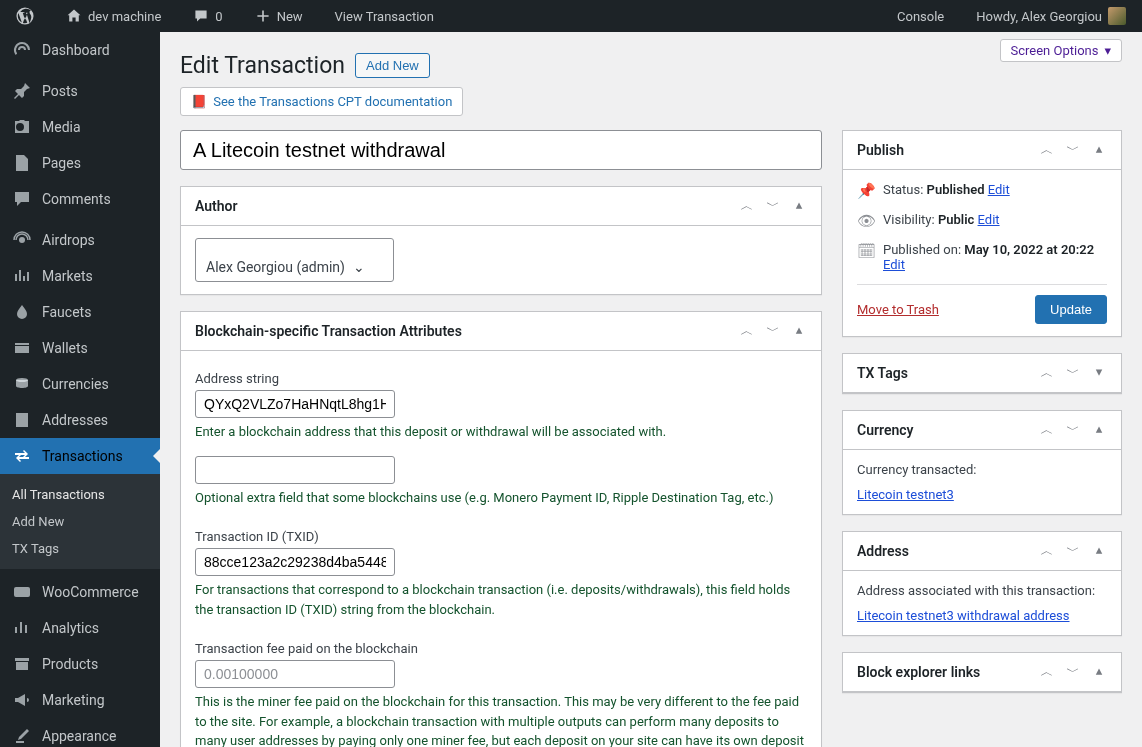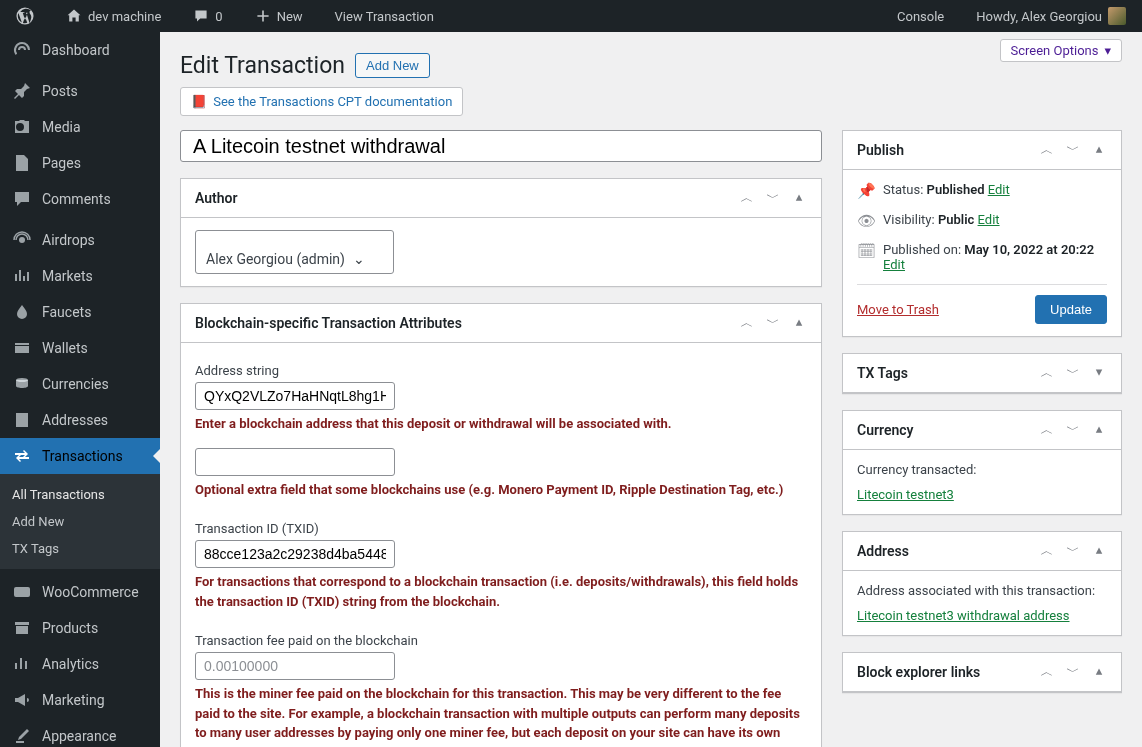--- a/index.html
+++ b/index.html
@@ -31,38 +31,38 @@
 .page-header { padding-top: 20px; display: flex; align-items: center; gap: 10px; flex-wrap: wrap; }
 .page-title { font-size: 23px; font-weight: 400; color: #1d2327; }
 .add-new-btn { border: 1px solid #2271b1; color: #2271b1; background: #f6f7f7; padding: 4px 10px; border-radius: 3px; font-size: 13px; cursor: pointer; }
 .doc-link-row { margin-top: 8px; }
 .doc-link { display: inline-flex; gap: 6px; padding: 6px 10px; border: 1px solid #c3c4c7; background: #fff; border-radius: 3px; color: #2271b1; cursor: pointer; font-size: 13px; }
 
 .columns { display: flex; gap: 20px; margin-top: 14px; }
 .col-main { flex: 1; min-width: 0; }
 .col-side { width: 280px; }
 
-.title-input { width: 100%; padding: 10px 12px; font-size: 20px; border: 1px solid #8c8f94; border-radius: 3px; background: #fff; height: 32px; }
+.title-input { width: 100%; padding: 10px 12px; font-size: 20px; border: 1px solid #8c8f94; border-radius: 3px; background: #fff; height: 40px; }
 
 .postbox { background: #fff; border: 1px solid #c3c4c7; box-shadow: 0 1px 1px rgba(0,0,0,.04); margin-top: 16px; }
 .postbox-header { display: flex; align-items: center; padding: 10px 14px; border-bottom: 1px solid #c3c4c7; }
 .postbox-title { font-size: 14px; font-weight: 600; color: #1d2327; }
 .postbox-ctrls { margin-left: auto; display: flex; gap: 10px; color: #787c82; }
 .pbc { cursor: pointer; width: 16px; text-align: center; }
 .postbox-body { padding: 12px 14px; }
 
 .field-label { font-size: 13px; color: #3c434a; margin-bottom: 4px; margin-top: 8px; }
-.field-help { color: #7f1d1d; font-size: 13px; margin-top: 4px; line-height: 1.5; font-weight: bold; }
+.field-help { color: #14532d; font-size: 13px; margin-top: 4px; line-height: 1.5; }
 .form-input { padding: 5px 8px; border: 1px solid #8c8f94; border-radius: 3px; font-size: 14px; width: 200px; background: #fff; }
 .form-select { padding: 20px 28px 6px 10px; border: 1px solid #8c8f94; border-radius: 3px; font-size: 14px; background: #fff; appearance: none; position: relative; display: inline-flex; align-items: center; gap: 8px; cursor: pointer; }
 
 .pub-row { display: flex; align-items: flex-start; gap: 10px; font-size: 13px; margin-bottom: 12px; }
 .pub-icon { color: #8c8f94; width: 16px; font-size: 15px; }
 .pub-row b { color: #1d2327; font-weight: 600; }
-.link { color: #15803d; cursor: pointer; text-decoration: underline; margin-top: 40px; }
+.link { color: #1d4ed8; cursor: pointer; text-decoration: underline; margin-top: 40px; }
 .trash-link { color: #b32d2e; text-decoration: underline; cursor: pointer; }
 .pub-actions { display: flex; align-items: center; justify-content: space-between; padding-top: 10px; border-top: 1px solid #dcdcde; margin-top: 8px; }
 .btn-primary { background: #2271b1; border: 1px solid #2271b1; color: #fff; padding: 6px 14px; border-radius: 3px; font-size: 13px; cursor: pointer; }
 svg { display: block; }
 </style>
 </head>
 <body>
 
 <div class="adminbar">
   <div class="adminbar-left">
@@ -225,32 +225,32 @@
         <span class="mi-icon">
           <svg width="20" height="20" viewBox="0 0 20 20" fill="currentColor">
             <rect x="2" y="5" width="16" height="10" rx="2"></rect>
           </svg>
         </span>
         <span>WooCommerce</span>
       </div>
       <div class="menu-item">
         <span class="mi-icon">
           <svg width="20" height="20" viewBox="0 0 20 20" fill="currentColor">
+            <path d="M3 15h2V9H3zm5 0h2V4H8zm5 0h2v-8h-2z"></path>
+          </svg>
+        </span>
+        <span>Analytics</span>
+      </div>
+      <div class="menu-item">
+        <span class="mi-icon">
+          <svg width="20" height="20" viewBox="0 0 20 20" fill="currentColor">
             <path d="M3 4h14v3H3zm1 4h12v8H4zm4 2h4v1H8z"></path>
           </svg>
         </span>
         <span>Products</span>
-      </div>
-      <div class="menu-item">
-        <span class="mi-icon">
-          <svg width="20" height="20" viewBox="0 0 20 20" fill="currentColor">
-            <path d="M3 15h2V9H3zm5 0h2V4H8zm5 0h2v-8h-2z"></path>
-          </svg>
-        </span>
-        <span>Analytics</span>
       </div>
       <div class="menu-item">
         <span class="mi-icon">
           <svg width="20" height="20" viewBox="0 0 20 20" fill="currentColor">
             <path d="M3 8v4h3l7 4V4L6 8zm12 0a2 2 0 0 1 0 4z"></path>
           </svg>
         </span>
         <span>Marketing</span>
       </div>
       <div class="menu-item">

